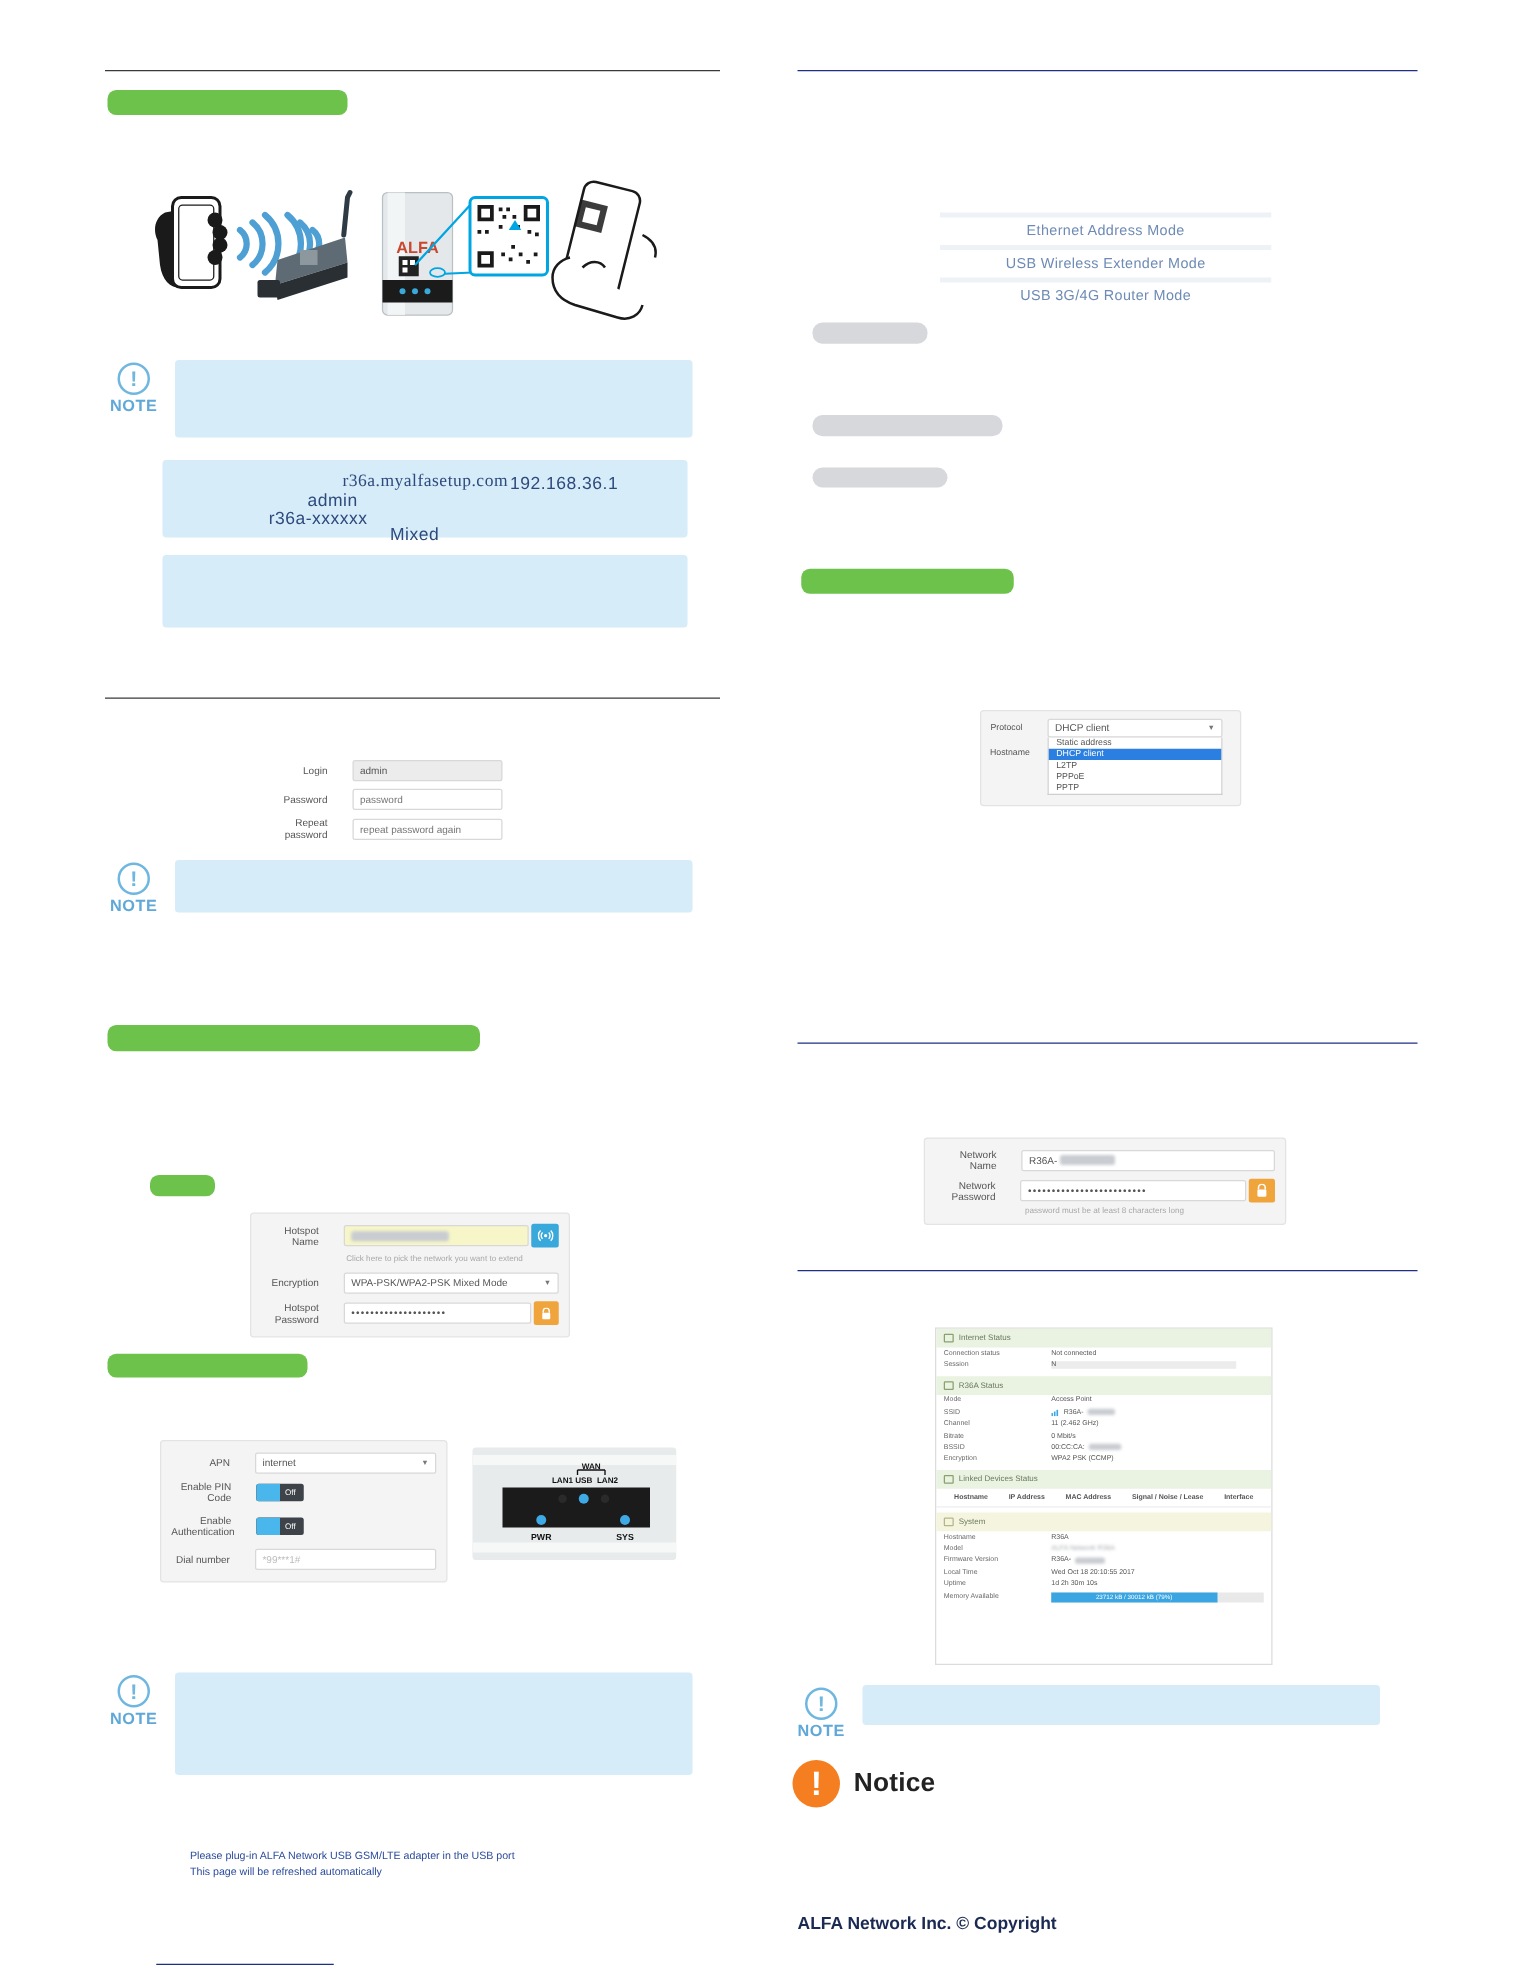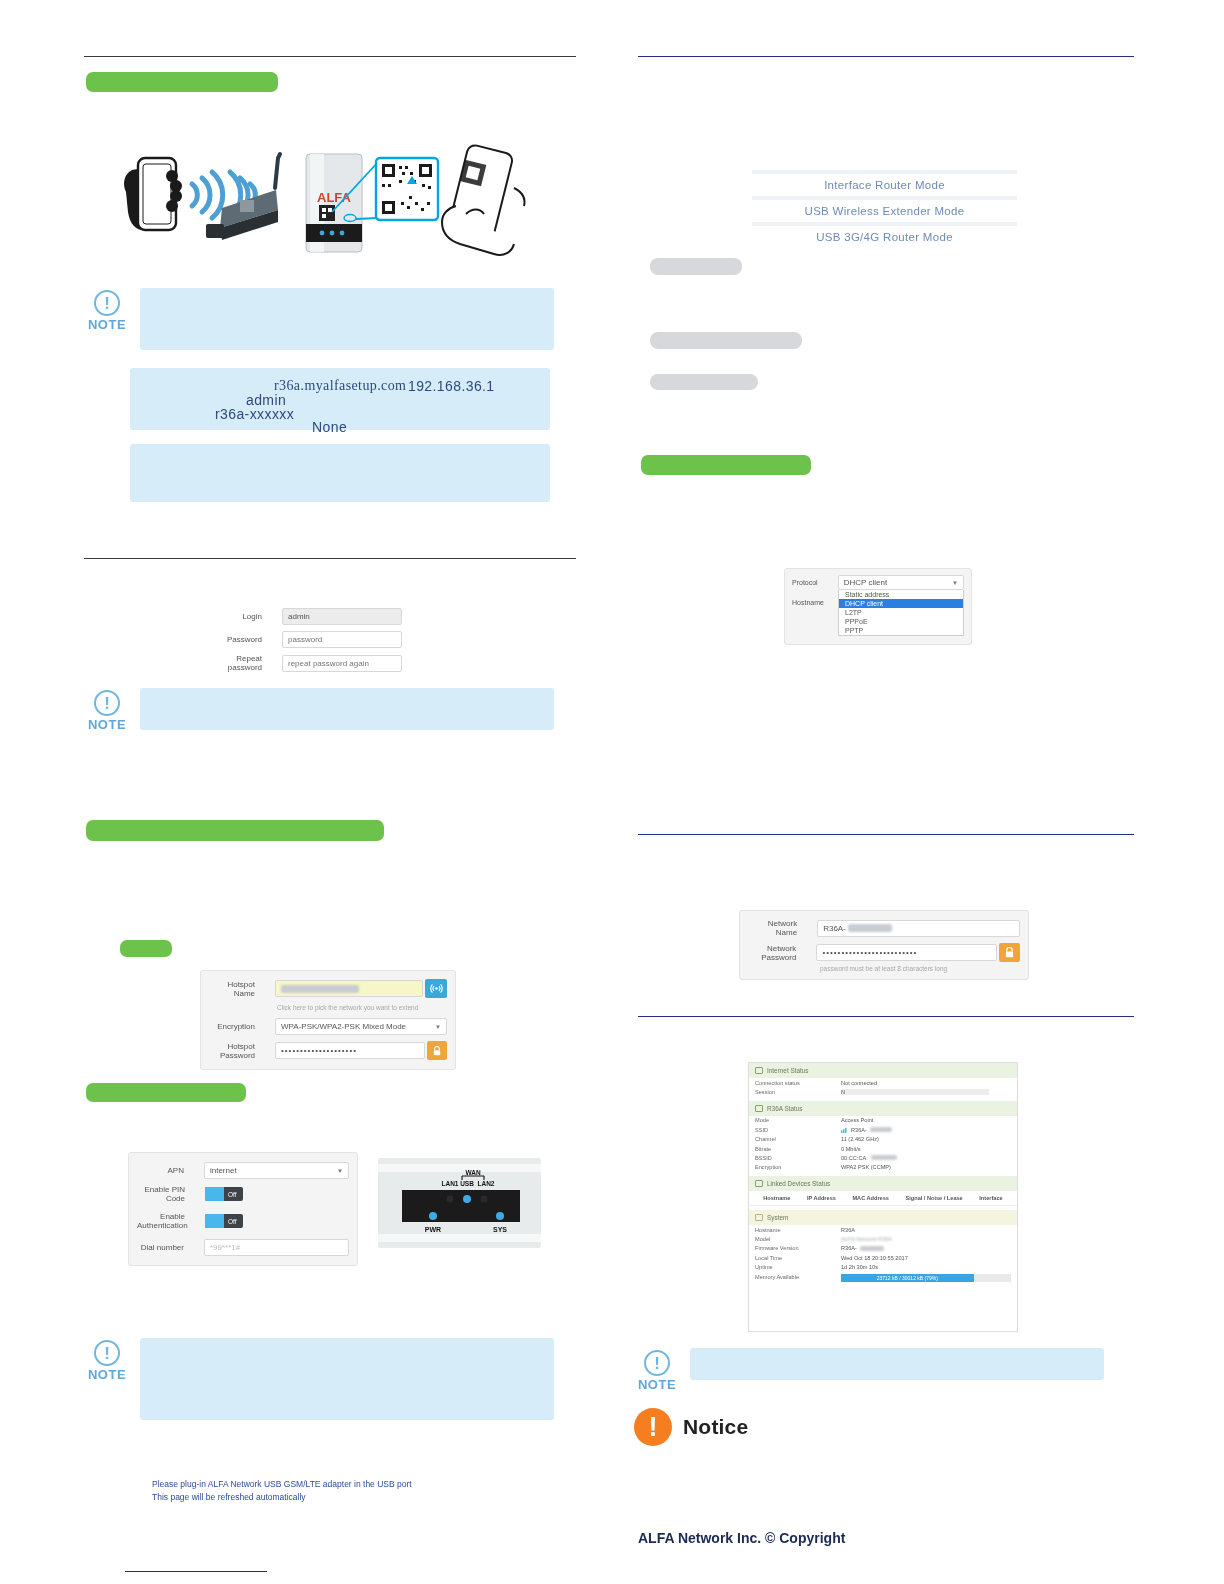--- a/index.html
+++ b/index.html
@@ -203,21 +203,21 @@
       <div class="lbl">NOTE</div>
     </div>
     <div class="note-box" style="height:62px;"></div>
   </div>
 
   <div class="illus info-panel" style="left:130px; top:368px; width:420px; height:62px;">
     <span class="txt" style="left:144px; top:10px;font-family:Liberation Serif, serif;">r36a.myalfasetup.com</span>
     <span class="txt" style="left:278px; top:10px;">192.168.36.1</span>
     <span class="txt" style="left:116px; top:24px;">admin</span>
     <span class="txt" style="left:85px; top:38px;">r36a-xxxxxx</span>
-    <span class="txt" style="left:182px; top:51px;">None</span>
+    <span class="txt" style="left:182px; top:51px;">Mixed</span>
   </div>
 
   <div class="illus info-panel" style="left:130px; top:444px; width:420px; height:58px;"></div>
 
   <div class="illus" style="left:84px; top:558px; width:492px;">
     <div class="rule-dark"></div>
   </div>
 
   <div class="illus" style="left:200px; top:608px; width:230px;">
     <div class="frow">
@@ -353,34 +353,34 @@
   <div class="illus" style="left:125px; top:1571px; width:142px;">
     <div class="rule-blue"></div>
   </div>
 
   <div class="illus" style="left:638px; top:56px; width:496px;">
     <div class="rule-blue"></div>
   </div>
 
   <div class="illus" style="left:752px; top:170px; width:265px;">
     <div class="mode-sep"></div>
-    <div class="mode-item">Interface Router Mode</div>
+    <div class="mode-item">Ethernet Address Mode</div>
     <div class="mode-sep"></div>
     <div class="mode-item">USB Wireless Extender Mode</div>
     <div class="mode-sep"></div>
     <div class="mode-item">USB 3G/4G Router Mode</div>
   </div>
 
   <div class="gray-bar illus" style="left:650px; top:258px; width:92px; height:17px;"></div>
   <div class="gray-bar illus" style="left:650px; top:332px; width:152px; height:17px;"></div>
   <div class="gray-bar illus" style="left:650px; top:374px; width:108px; height:16px;"></div>
 
   <div class="green-bar illus" style="left:641px; top:455px; width:170px; height:20px;"></div>
 
-  <div class="webui illus" style="left:784px; top:568px; width:188px; padding:6px 7px 8px 7px;">
+  <div class="webui illus" style="left:784px; top:568px; width:209px; padding:6px 7px 8px 7px;">
     <div class="frow" style="margin-bottom:0;">
       <div class="flabel" style="width:46px; font-size:7px;">Protocol</div>
       <div class="finput" style="width:140px; height:15px;">
         <span>DHCP client</span>
         <span class="caret">▼</span>
       </div>
     </div>
     <div class="frow" style="margin-bottom:0; align-items:flex-start;">
       <div class="flabel" style="width:46px; font-size:7px; padding-top:9px;">Hostname</div>
       <div class="dd-list" style="width:140px;">

